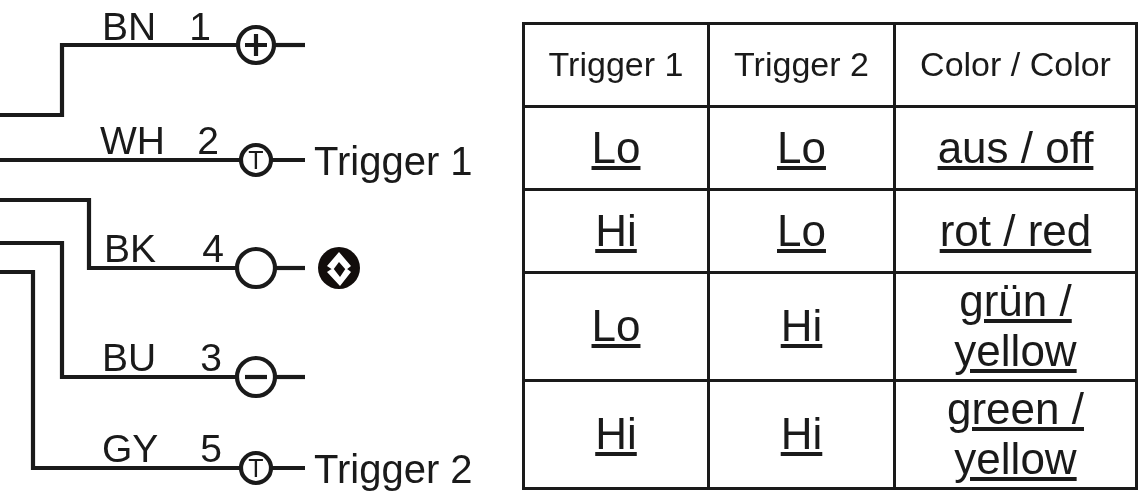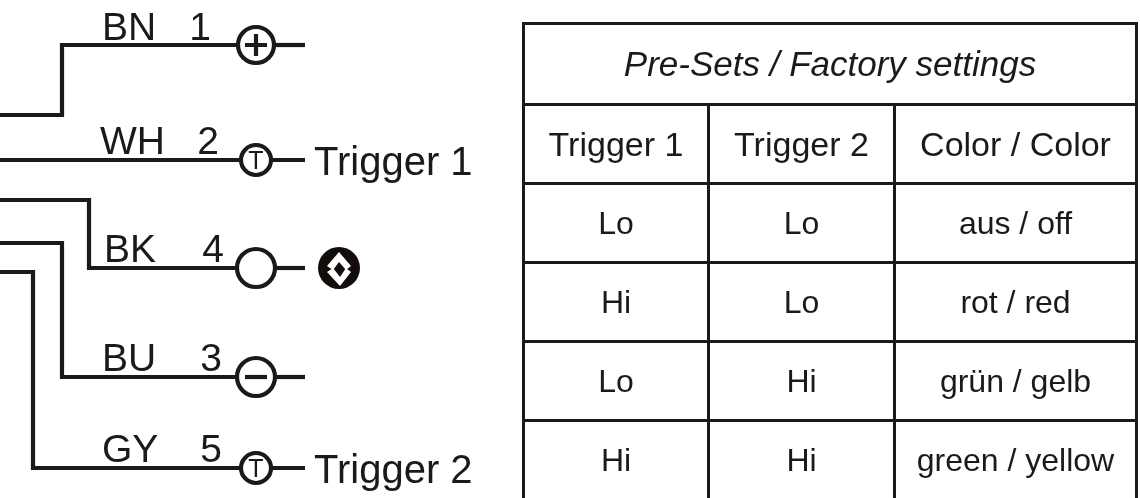--- a/index.html
+++ b/index.html
@@ -99,21 +99,22 @@
     height: 78px;
     font-size: 35px;
     font-style: italic;
   }
   #presets-table .head-cell {
     height: 76px;
     font-size: 34px;
   }
   #presets-table .body-cell {
     height: 76px;
-    font-size: 32px;
+    font-size: 44px;
+    text-decoration: underline;
   }
   #presets-table col.c1 { width: 185px; }
   #presets-table col.c2 { width: 186px; }
   #presets-table col.c3 { width: 242px; }
 </style>
 </head>
 <body>
 
 <div id="root">
 
@@ -169,41 +170,38 @@
   </svg>
 
   <table id="presets-table">
     <colgroup>
       <col class="c1">
         <col class="c2">
         <col class="c3">
     </colgroup>
     <tbody>
       <tr>
-        <td class="caption-cell" colspan="3">Pre-Sets / Factory settings</td>
-      </tr>
-      <tr>
         <th class="head-cell">Trigger 1</th>
         <th class="head-cell">Trigger 2</th>
         <th class="head-cell">Color / Color</th>
       </tr>
       <tr>
         <td class="body-cell">Lo</td>
         <td class="body-cell">Lo</td>
         <td class="body-cell">aus / off</td>
       </tr>
       <tr>
         <td class="body-cell">Hi</td>
         <td class="body-cell">Lo</td>
         <td class="body-cell">rot / red</td>
       </tr>
       <tr>
         <td class="body-cell">Lo</td>
         <td class="body-cell">Hi</td>
-        <td class="body-cell">grün / gelb</td>
+        <td class="body-cell">grün / yellow</td>
       </tr>
       <tr>
         <td class="body-cell">Hi</td>
         <td class="body-cell">Hi</td>
         <td class="body-cell">green / yellow</td>
       </tr>
     </tbody>
   </table>
 
 </div>

